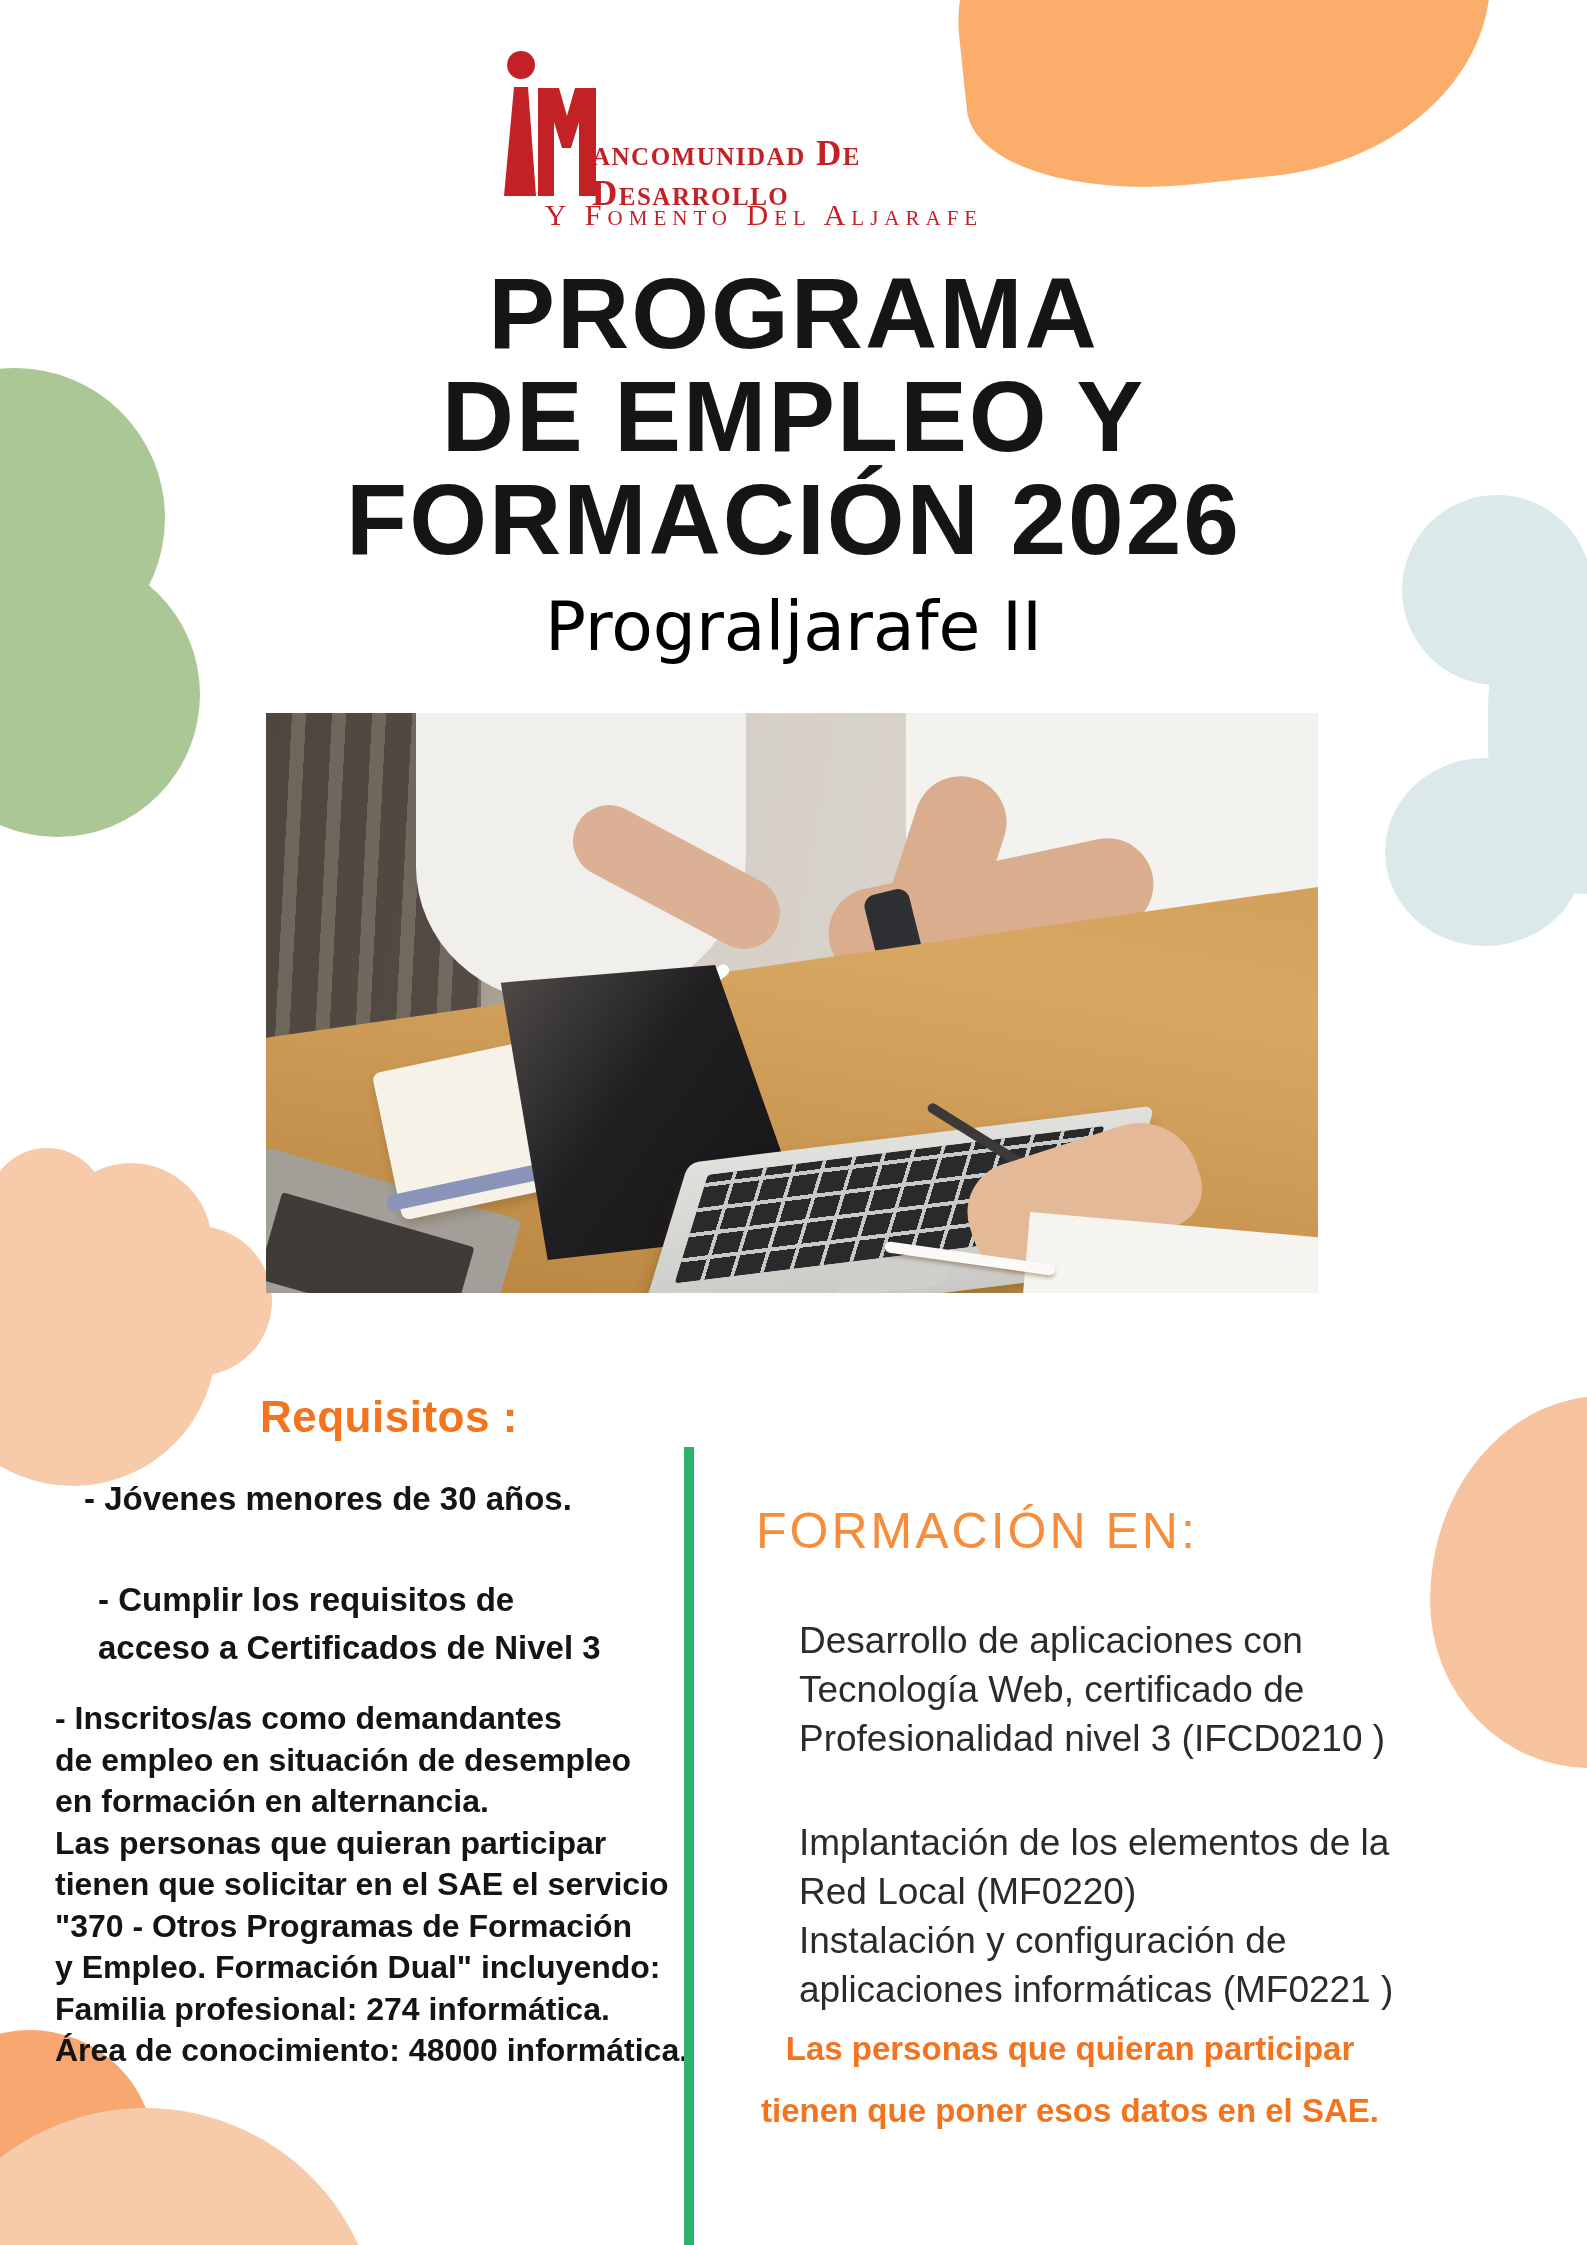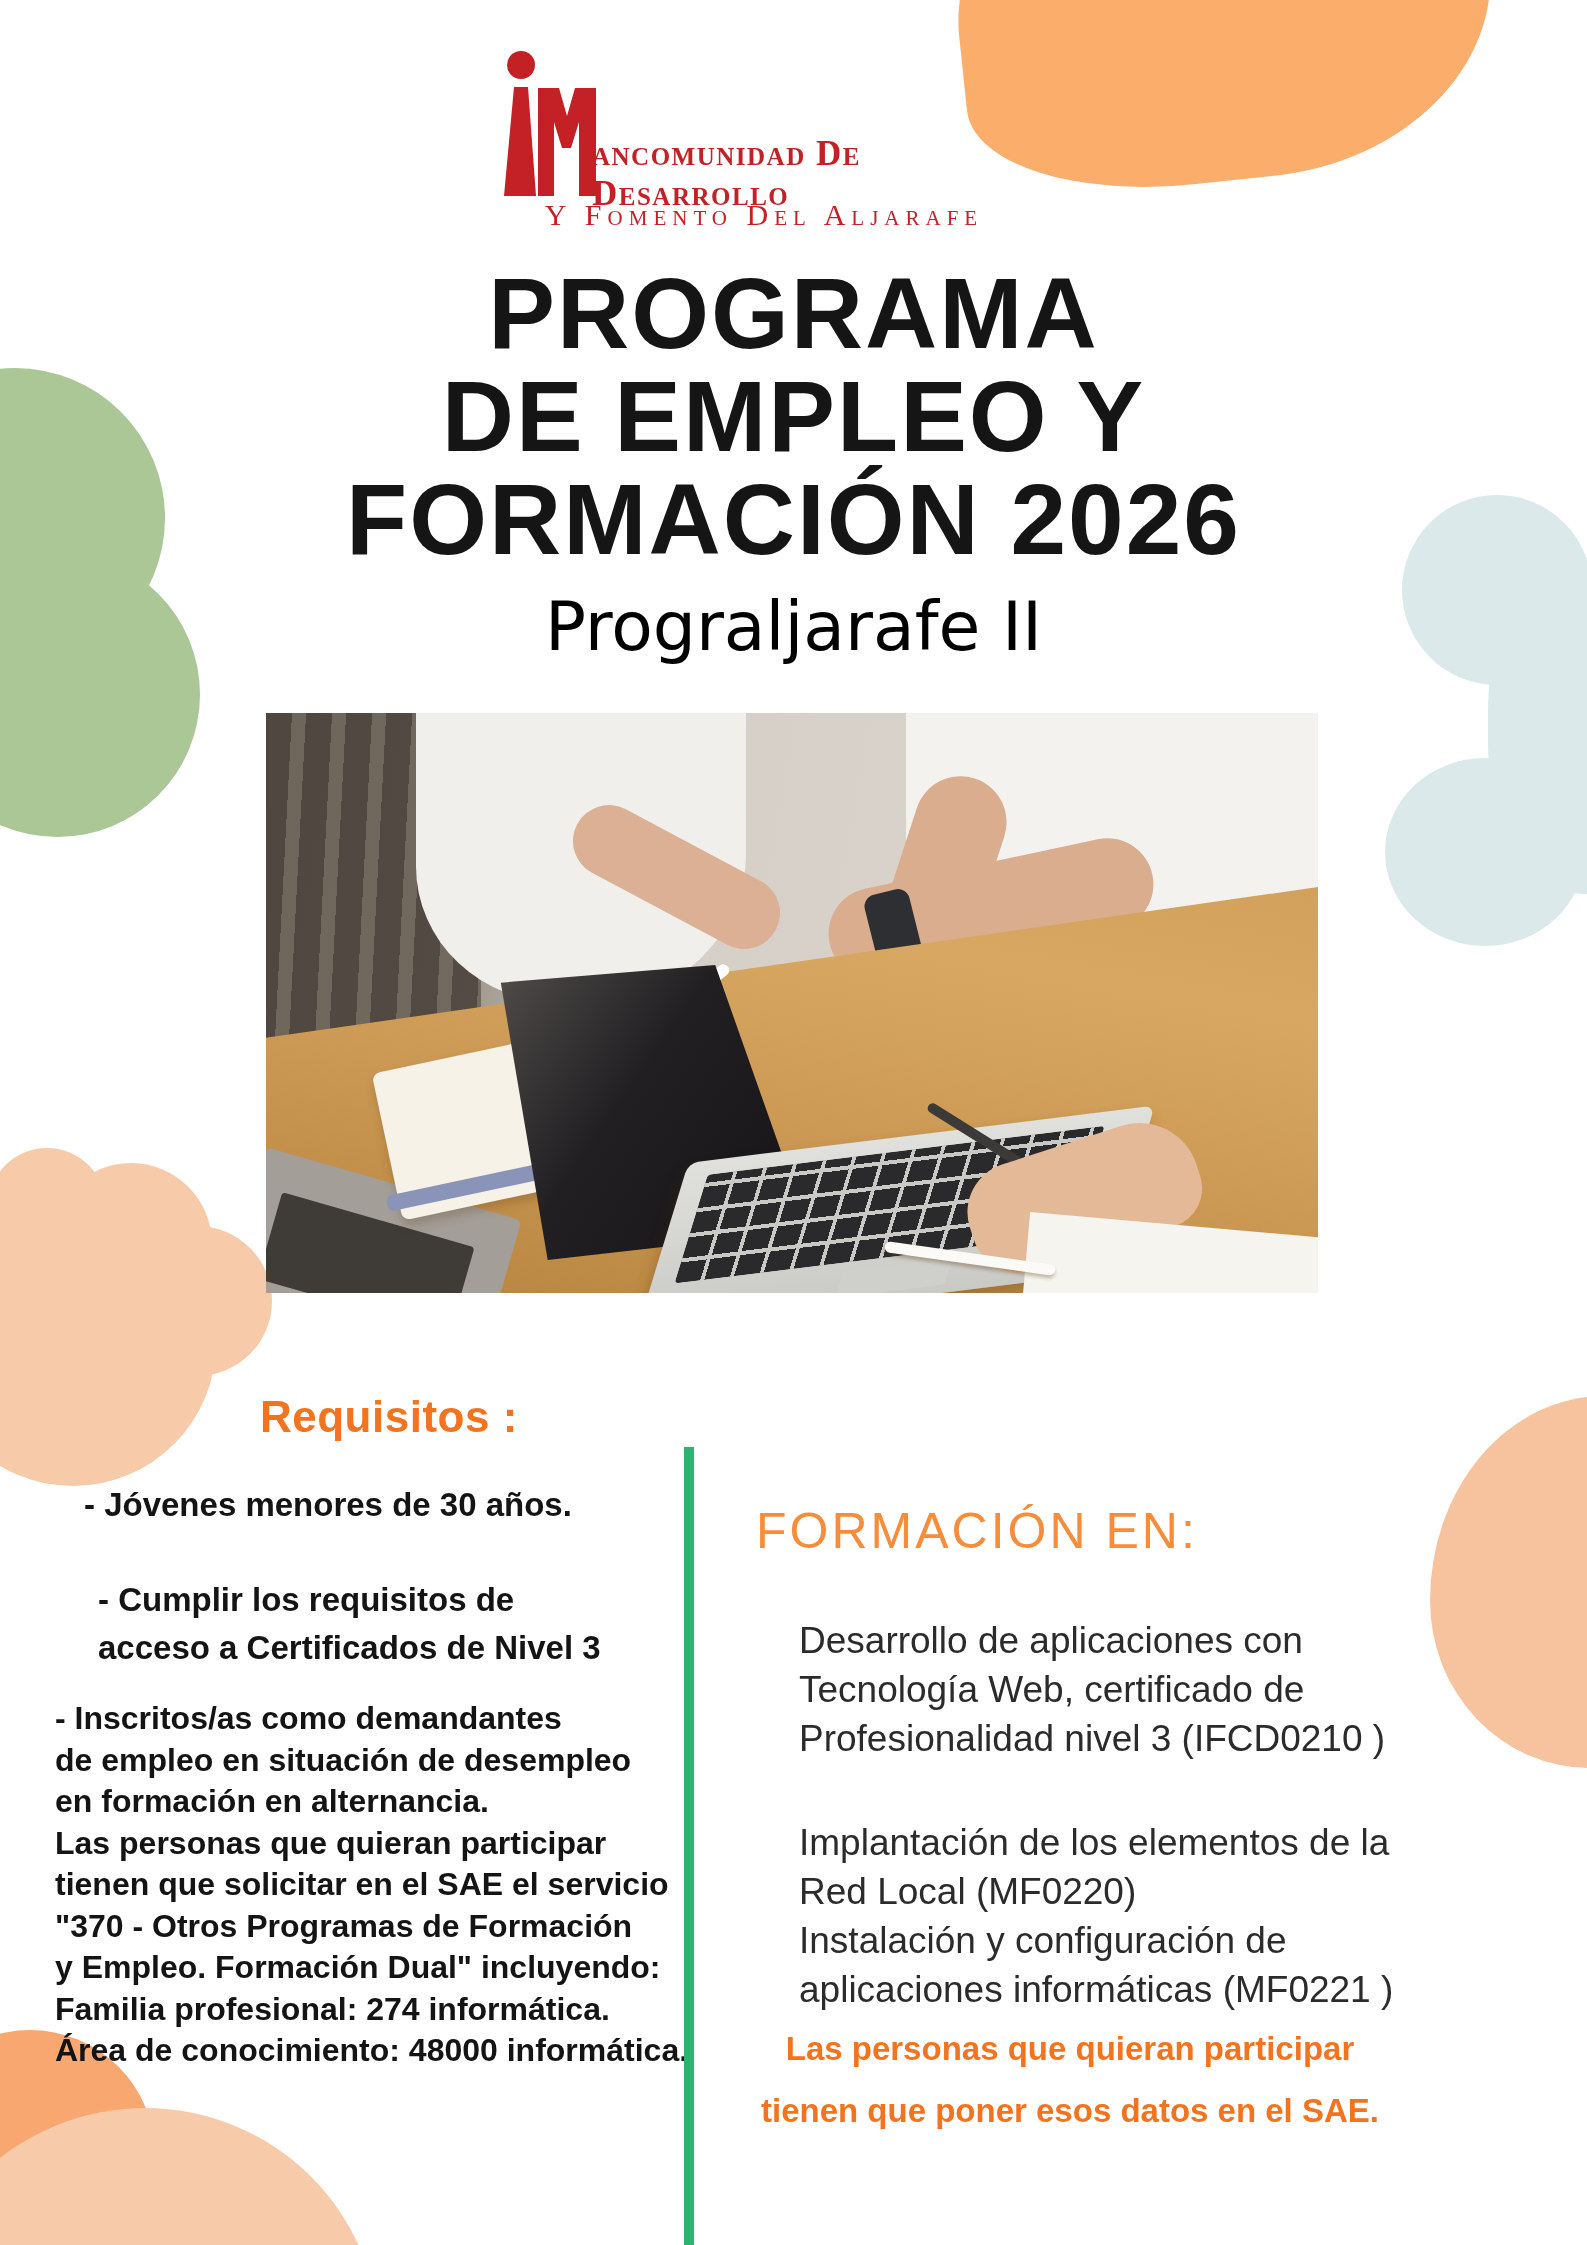--- a/index.html
+++ b/index.html
@@ -71,21 +71,21 @@
     background-image:repeating-linear-gradient(90deg,transparent 0 26px,#c9c9c5 26px 30px),
                      repeating-linear-gradient(0deg,transparent 0 20px,#c9c9c5 20px 24px);}
   .ph-trackpad{left:42%;bottom:8px;width:110px;height:26px;background:#cfcfcb;border-radius:4px;}
   .ph-pen-b{left:648px;top:438px;width:190px;height:10px;background:#3c3a38;border-radius:5px;transform:rotate(32deg);}
   .ph-skin-c{left:700px;top:428px;width:235px;height:112px;background:#e3b998;border-radius:50px 60px 40px 50px;transform:rotate(-18deg);}
   .ph-paper{left:760px;bottom:-14px;width:300px;height:82px;background:#f6f4ef;transform:rotate(5deg);}
   .ph-pen-c{left:618px;top:540px;width:172px;height:11px;background:#fbfaf7;border-radius:6px;transform:rotate(8deg);box-shadow:0 3px 4px rgba(90,60,20,.35);}
 
   
   .req-heading{left:260px;top:1392px;font-size:44px;font-weight:700;color:var(--accent);letter-spacing:.5px;z-index:2;}
-  .req-item0{left:84px;top:1480px;font-size:33px;font-weight:700;color:#141414;z-index:2;margin-top:6px;}
+  .req-item0{left:84px;top:1480px;font-size:33px;font-weight:700;color:#141414;z-index:2;}
   .req-item1{left:98px;top:1576px;font-size:33px;font-weight:700;line-height:48px;color:#141414;z-index:2;}
   .req-item2{left:55px;top:1698px;font-size:32px;font-weight:700;line-height:41.5px;color:#141414;z-index:2;}
 
   
   .divider{left:684px;top:1447px;width:10px;height:798px;background:var(--green);z-index:2;}
 
   
   .form-heading{left:756px;top:1502px;font-size:50px;font-weight:400;letter-spacing:3px;color:var(--accent-light);z-index:2;text-align:center;}
   .form-item{left:756px;width:650px;font-size:37px;font-weight:400;line-height:49px;color:#2b2b2b;z-index:2;margin-left:43px;}
   .fi1{top:1616px;}

